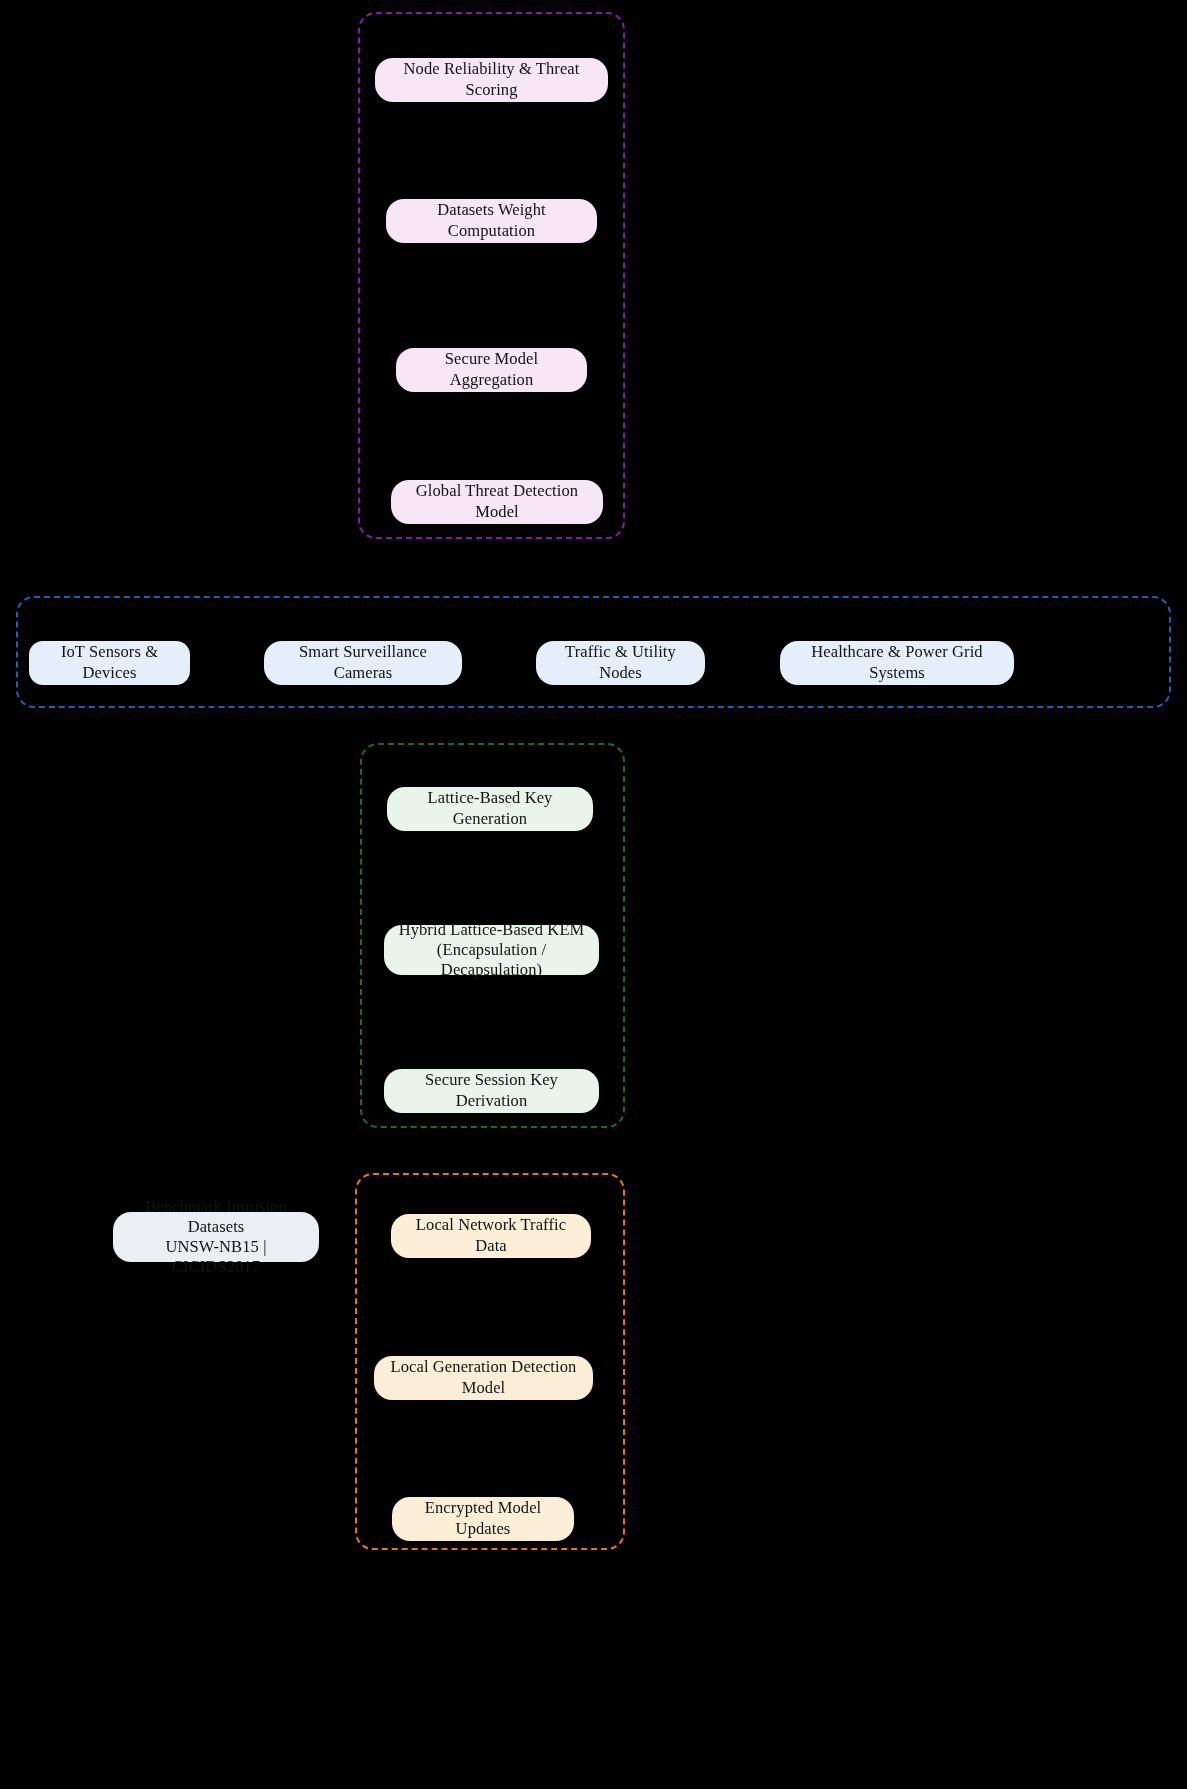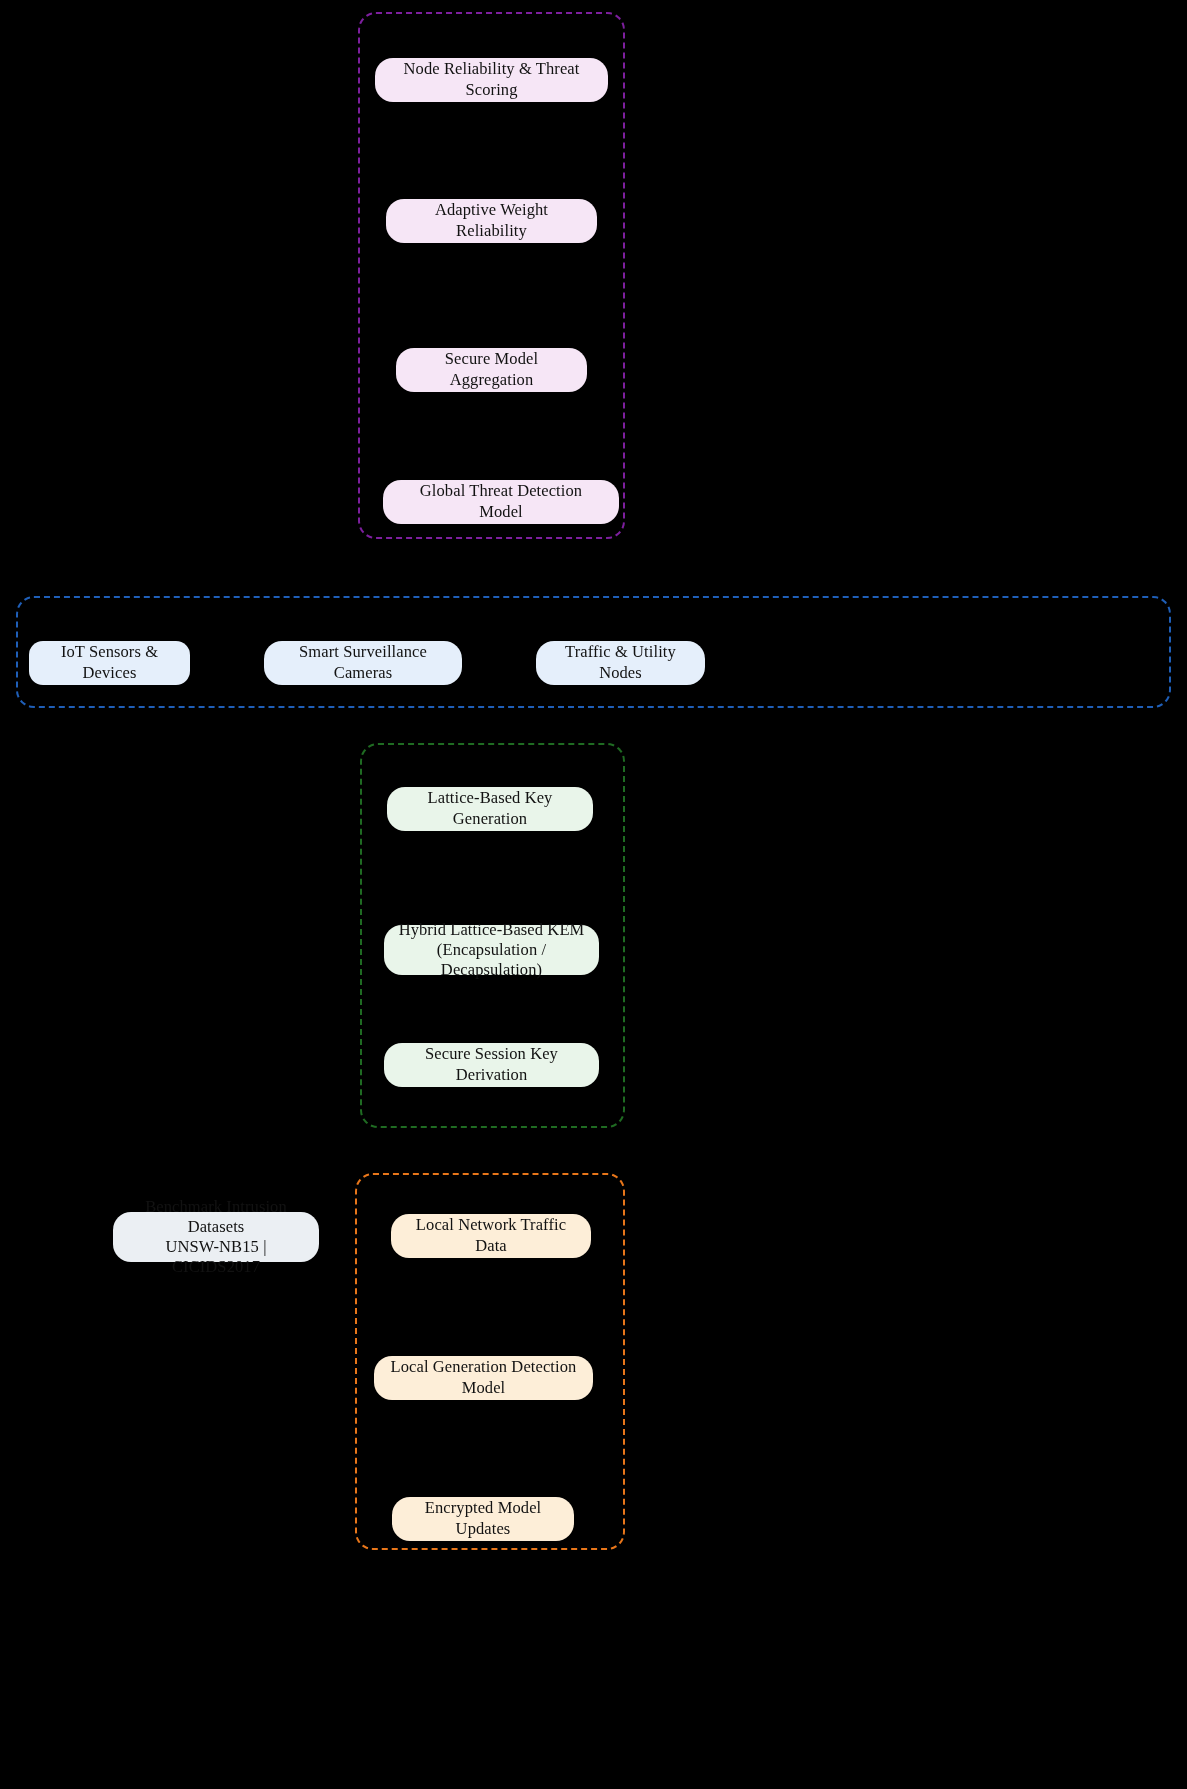--- a/index.html
+++ b/index.html
@@ -71,43 +71,44 @@
 </style>
 </head>
 <body>
 
 <div class="canvas">
 
   <div class="group group-purple" style="left:358px; top:12px; width:267px; height:527px;"></div>
 
   <div class="node node-purple" style="left:375px; top:58px; width:233px; height:44px;">Node Reliability &amp; Threat Scoring</div>
 
-  <div class="node node-purple" style="left:386px; top:199px; width:211px; height:44px;">Adaptive Weight Reliability</div>
+  <div class="node node-purple" style="left:386px; top:199px; width:211px; height:44px;">Datasets Weight Computation</div>
 
   <div class="node node-purple" style="left:396px; top:340px; width:191px; height:44px;margin-top:8px;">Secure Model Aggregation</div>
 
-  <div class="node node-purple" style="left:383px; top:480px; width:236px; height:44px;">Global Threat Detection Model</div>
+  <div class="node node-purple" style="left:391px; top:480px; width:212px; height:44px;">Global Threat Detection Model</div>
 
   <div class="group group-blue" style="left:16px; top:596px; width:1155px; height:112px;"></div>
 
   <div class="node node-blue" style="left:29px; top:641px; width:161px; height:44px;border-radius:14px;">IoT Sensors &amp; Devices</div>
 
   <div class="node node-blue" style="left:264px; top:641px; width:198px; height:44px;">Smart Surveillance Cameras</div>
 
   <div class="node node-blue" style="left:536px; top:641px; width:169px; height:44px;">Traffic &amp; Utility Nodes</div>
 
+  <div class="node node-blue" style="left:780px; top:641px; width:234px; height:44px;">Healthcare &amp; Power Grid Systems</div>
 
   <div class="group group-green" style="left:360px; top:743px; width:265px; height:385px;"></div>
 
   <div class="node node-green" style="left:387px; top:787px; width:206px; height:44px;">Lattice-Based Key Generation</div>
 
   <div class="node node-green node-2line" style="left:384px; top:925px; width:215px; height:50px;">Hybrid Lattice-Based KEM
 (Encapsulation / Decapsulation)</div>
 
-  <div class="node node-green" style="left:384px; top:1043px; width:215px; height:44px;">Secure Session Key Derivation</div>
+  <div class="node node-green" style="left:384px; top:1069px; width:215px; height:44px;">Secure Session Key Derivation</div>
 
   <div class="group group-orange" style="left:355px; top:1173px; width:270px; height:377px;"></div>
 
   <div class="node node-orange" style="left:391px; top:1214px; width:200px; height:44px;">Local Network Traffic Data</div>
 
   <div class="node node-orange" style="left:374px; top:1356px; width:219px; height:44px;">Local Generation Detection Model</div>
 
   <div class="node node-orange" style="left:392px; top:1497px; width:182px; height:44px;">Encrypted Model Updates</div>
 
   <div class="node node-grey node-2line" style="left:113px; top:1212px; width:206px; height:50px;">Benchmark Intrusion Datasets

